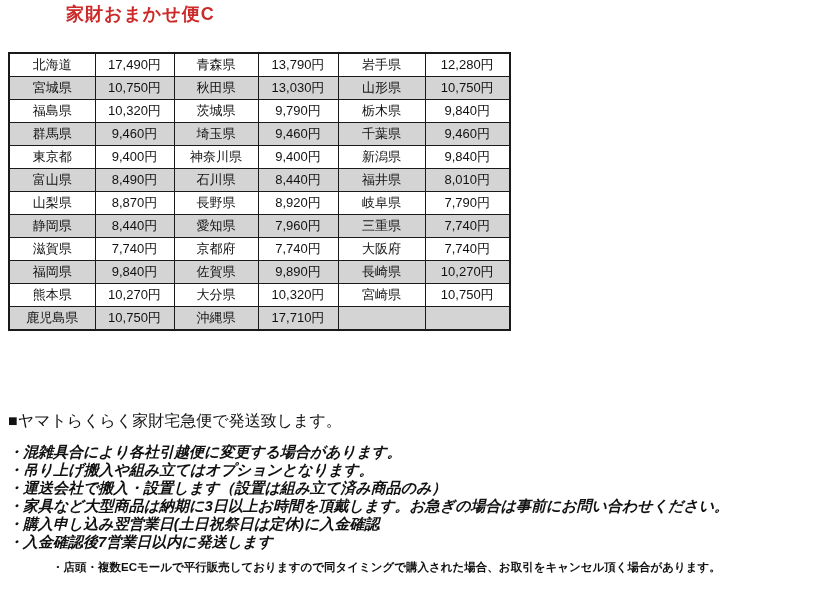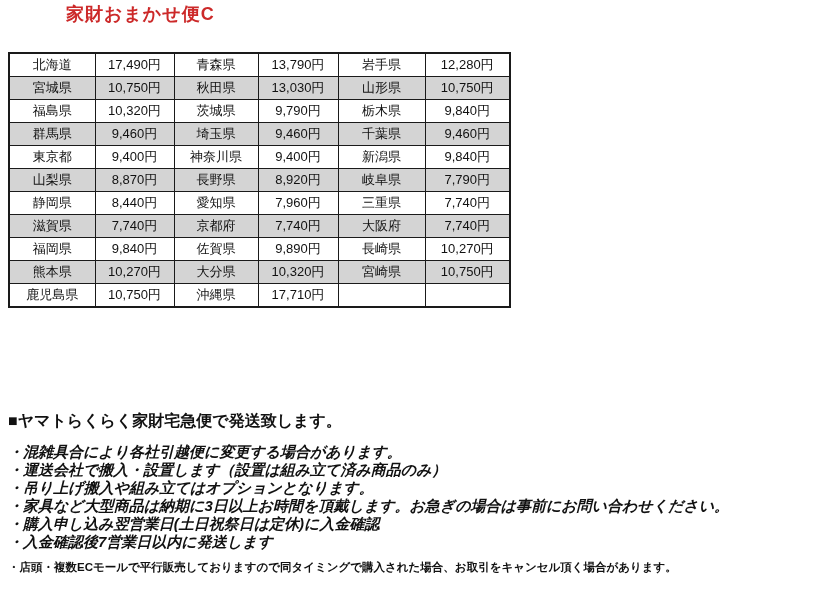--- a/index.html
+++ b/index.html
@@ -52,39 +52,40 @@
     background: #ffffff;
   }
   .notes {
     position: absolute;
     left: 8px;
     top: 411px;
     width: 806px;
   }
   .notes-heading {
     font-size: 16px;
-    font-weight: bold;
+    font-weight: normal;
     line-height: 20px;
     margin: 0 0 12px 0;
     white-space: nowrap;
   }
   .notes-list .note-line {
     font-size: 15px;
     font-weight: bold;
     line-height: 18px;
     margin: 0;
     white-space: nowrap;
     font-style: italic;
   }
   .notes-footnote {
     margin-top: 9px;
     font-size: 11.5px;
     font-weight: bold;
     line-height: 14px;
     white-space: nowrap;
+    margin-left: 44px;
   }
 </style>
 </head>
 <body>
 
 <div class="page-title">家財おまかせ便C</div>
 
 <table class="fee-table">
   <colgroup>
     <col style="width:86px">
@@ -129,20 +130,28 @@
       </tr>
       <tr>
         <td>東京都</td>
         <td>9,400円</td>
         <td>神奈川県</td>
         <td>9,400円</td>
         <td>新潟県</td>
         <td>9,840円</td>
       </tr>
       <tr>
+        <td>富山県</td>
+        <td>8,490円</td>
+        <td>石川県</td>
+        <td>8,440円</td>
+        <td>福井県</td>
+        <td>8,010円</td>
+      </tr>
+      <tr>
         <td>山梨県</td>
         <td>8,870円</td>
         <td>長野県</td>
         <td>8,920円</td>
         <td>岐阜県</td>
         <td>7,790円</td>
       </tr>
       <tr>
         <td>静岡県</td>
         <td>8,440円</td>
@@ -183,20 +192,20 @@
         <td class="empty"></td>
         <td class="empty"></td>
       </tr>
     </tbody>
 </table>
 
 <div class="notes">
   <div class="notes-heading">■ヤマトらくらく家財宅急便で発送致します。</div>
   <div class="notes-list">
       <div class="note-line">・混雑具合により各社引越便に変更する場合があります。</div>
+      <div class="note-line">・吊り上げ搬入や組み立てはオプションとなります。</div>
       <div class="note-line">・運送会社で搬入・設置します（設置は組み立て済み商品のみ）</div>
-      <div class="note-line">・吊り上げ搬入や組み立てはオプションとなります。</div>
       <div class="note-line">・家具など大型商品は納期に3日以上お時間を頂戴します。お急ぎの場合は事前にお問い合わせください。</div>
       <div class="note-line">・購入申し込み翌営業日(土日祝祭日は定休)に入金確認</div>
       <div class="note-line">・入金確認後7営業日以内に発送します</div>
     </div>
   <div class="notes-footnote">・店頭・複数ECモールで平行販売しておりますので同タイミングで購入された場合、お取引をキャンセル頂く場合があります。</div>
 </div>
 
 </body></html>

